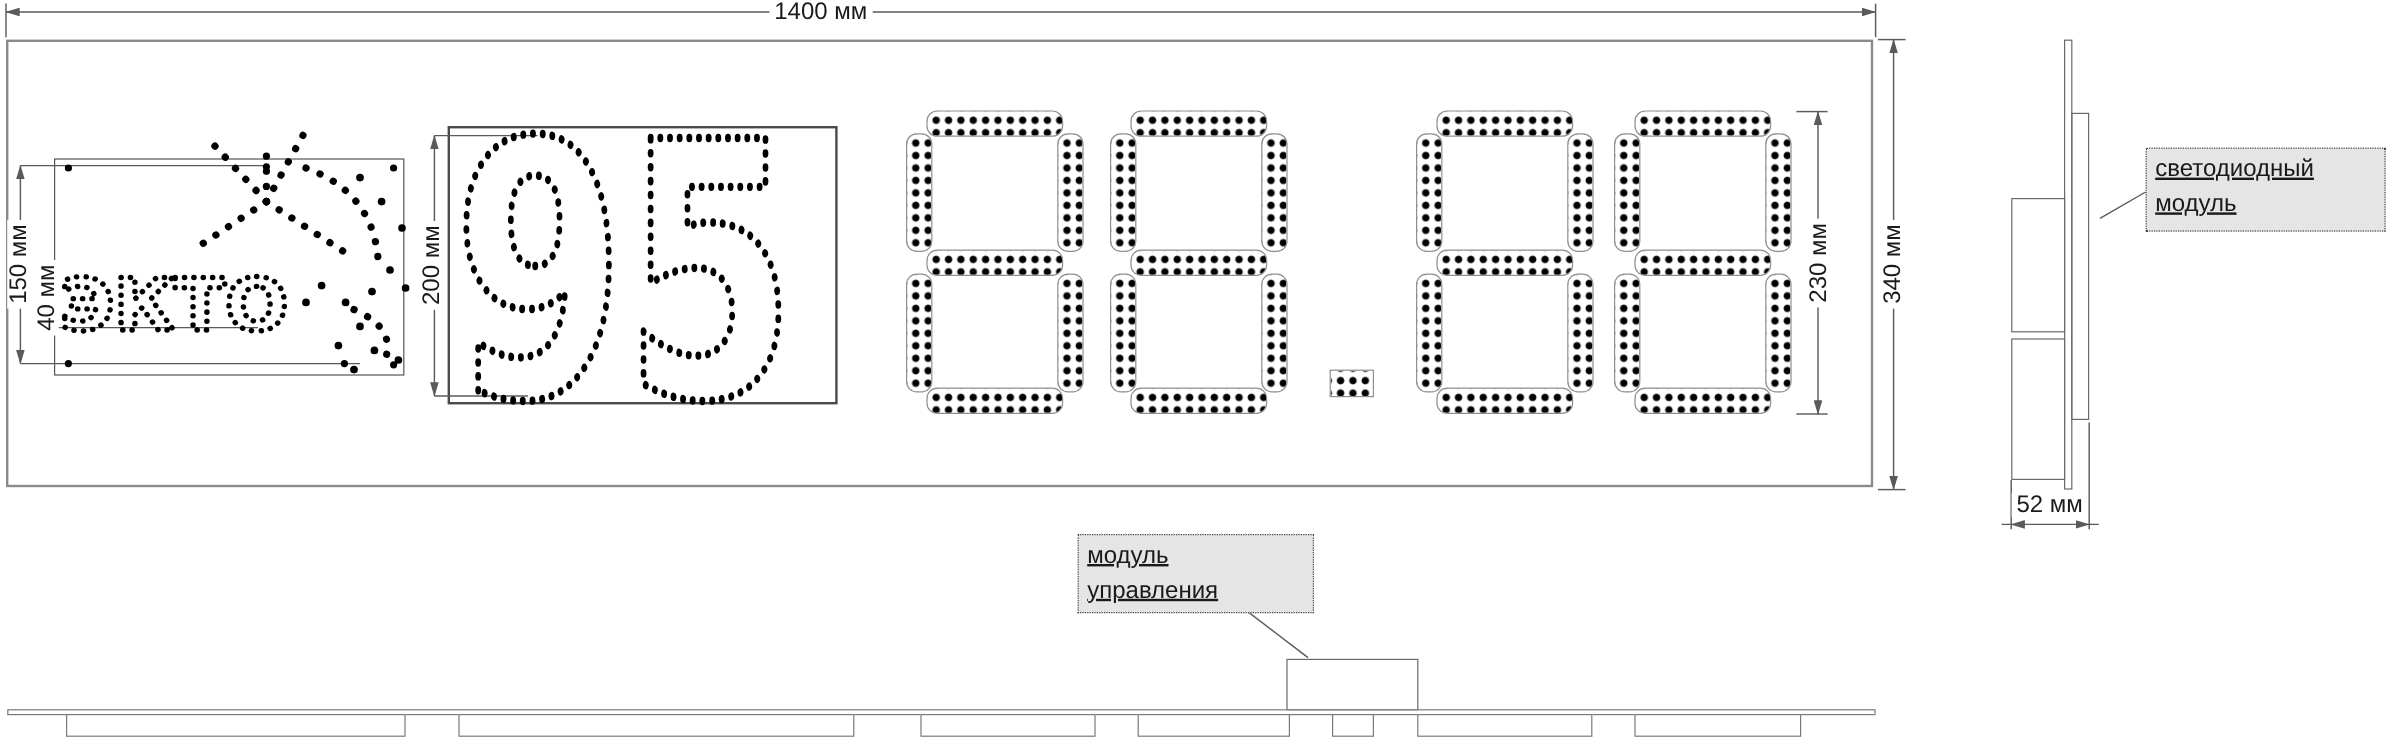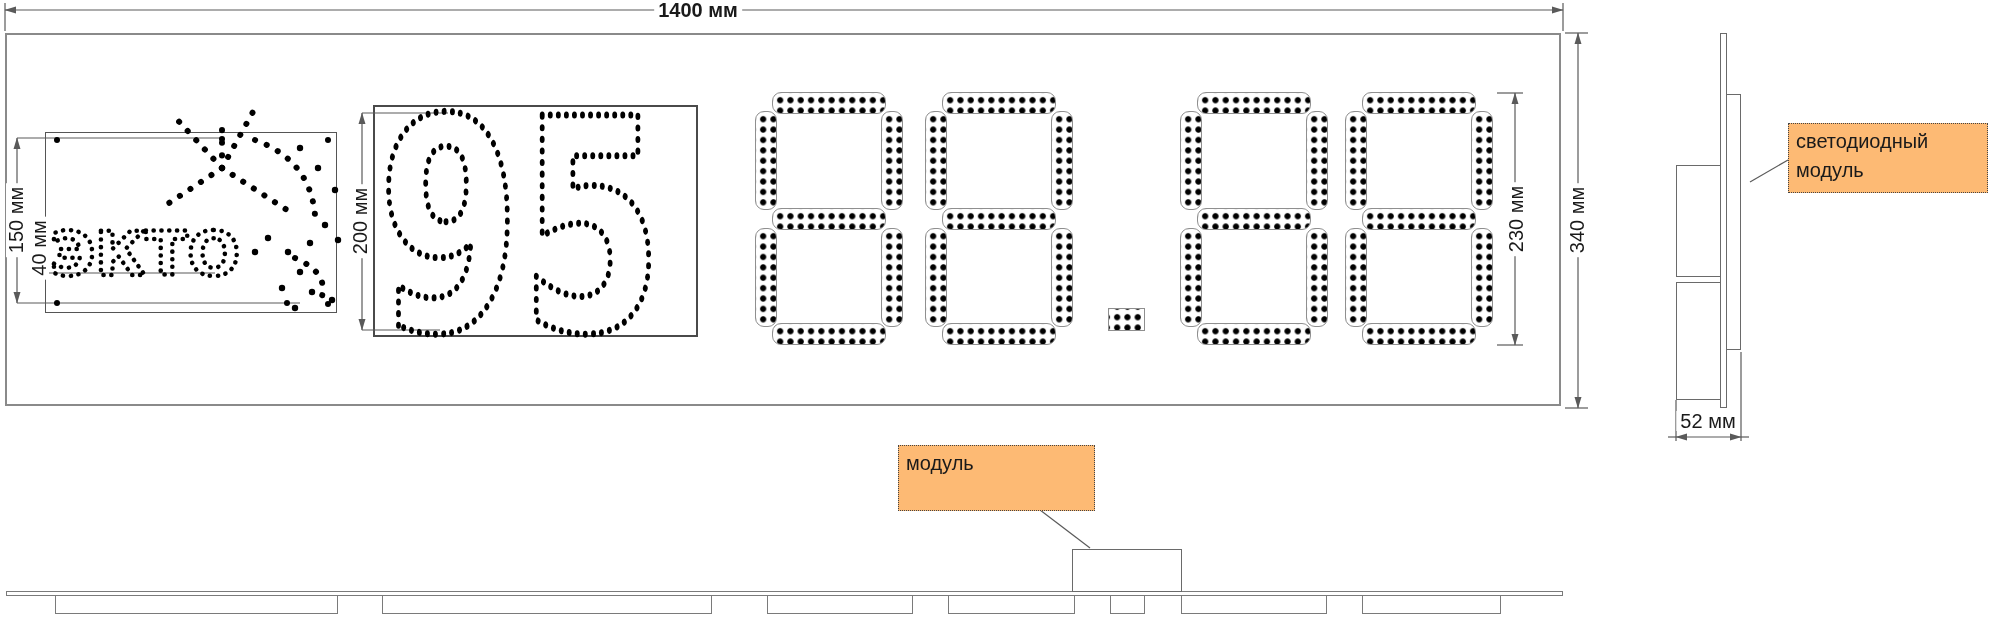--- a/index.html
+++ b/index.html
@@ -30,22 +30,22 @@
   .sv-mod1{position:absolute;left:1676px;top:165px;width:45px;height:112px;border:1px solid #6a6a6a;box-sizing:border-box;}
   .sv-mod2{position:absolute;left:1676px;top:282px;width:45px;height:118px;border:1px solid #6a6a6a;box-sizing:border-box;}
   
   .b-strip{position:absolute;left:6px;top:591px;width:1557px;height:5px;border:1px solid #7a7a7a;box-sizing:border-box;}
   .bmod{position:absolute;top:595px;height:19px;border:1px solid #7a7a7a;box-sizing:border-box;background:#fff;}
   .ctrl-box{position:absolute;left:1072px;top:549px;width:110px;height:43px;border:1px solid #6a6a6a;box-sizing:border-box;background:#fff;}
   
   .dimlabel{position:absolute;z-index:3;background:#fff;padding:0 4px;font-size:20px;line-height:1;white-space:nowrap;
             transform:translate(-50%,-50%);}
   .dimlabel.vert{transform:translate(-50%,-50%) rotate(-90deg);}
-  .callout{position:absolute;z-index:3;border:1.5px dotted #444;box-sizing:border-box;background:#fdba74;
-           font-size:20px;line-height:1.45;padding:3px 7px;}
+  .callout{position:absolute;z-index:3;border:1.5px dotted #444;box-sizing:border-box;background:#e5e5e5;
+           font-size:20px;line-height:1.45;padding:3px 7px;text-decoration:underline;}
 </style>
 </head>
 <body>
 
 <div id="canvas">
 
   <svg id="linework" viewBox="0 0 2000 624">
     <defs>
       <marker id="arr" viewBox="0 0 10 6" refX="9.5" refY="3" markerWidth="10" markerHeight="6" orient="auto-start-reverse">
         <path d="M0,0 L10,3 L0,6 z" fill="#5a5a5a"></path>
@@ -179,29 +179,30 @@
   <div class="b-strip"></div>
   <div class="bmod" style="left:55px;width:283px;"></div>
   <div class="bmod" style="left:382px;width:330px;"></div>
   <div class="bmod" style="left:767px;width:146px;"></div>
   <div class="bmod" style="left:948px;width:127px;"></div>
   <div class="bmod" style="left:1110px;width:35px;"></div>
   <div class="bmod" style="left:1181px;width:146px;"></div>
   <div class="bmod" style="left:1362px;width:139px;"></div>
   <div class="ctrl-box"></div>
 
-  <div class="dimlabel" style="left:698px;top:10px;font-weight:bold;">1400 мм</div>
+  <div class="dimlabel" style="left:684px;top:10px;">1400 мм</div>
   <div class="dimlabel vert" style="left:1577px;top:220px;">340 мм</div>
   <div class="dimlabel vert" style="left:1516px;top:219px;">230 мм</div>
   <div class="dimlabel vert" style="left:360px;top:221px;">200 мм</div>
   <div class="dimlabel vert" style="left:16px;top:220px;">150 мм</div>
   <div class="dimlabel vert" style="left:39px;top:248px;">40 мм</div>
   <div class="dimlabel" style="left:1708px;top:421px;">52 мм</div>
 
   <div class="callout" style="left:898px;top:445px;width:197px;height:66px;">
     <div>модуль</div>
+    <div>управления</div>
   </div>
   <div class="callout" style="left:1788px;top:123px;width:200px;height:70px;">
     <div>светодиодный</div>
     <div>модуль</div>
   </div>
 
 </div>
 
 </body></html>

